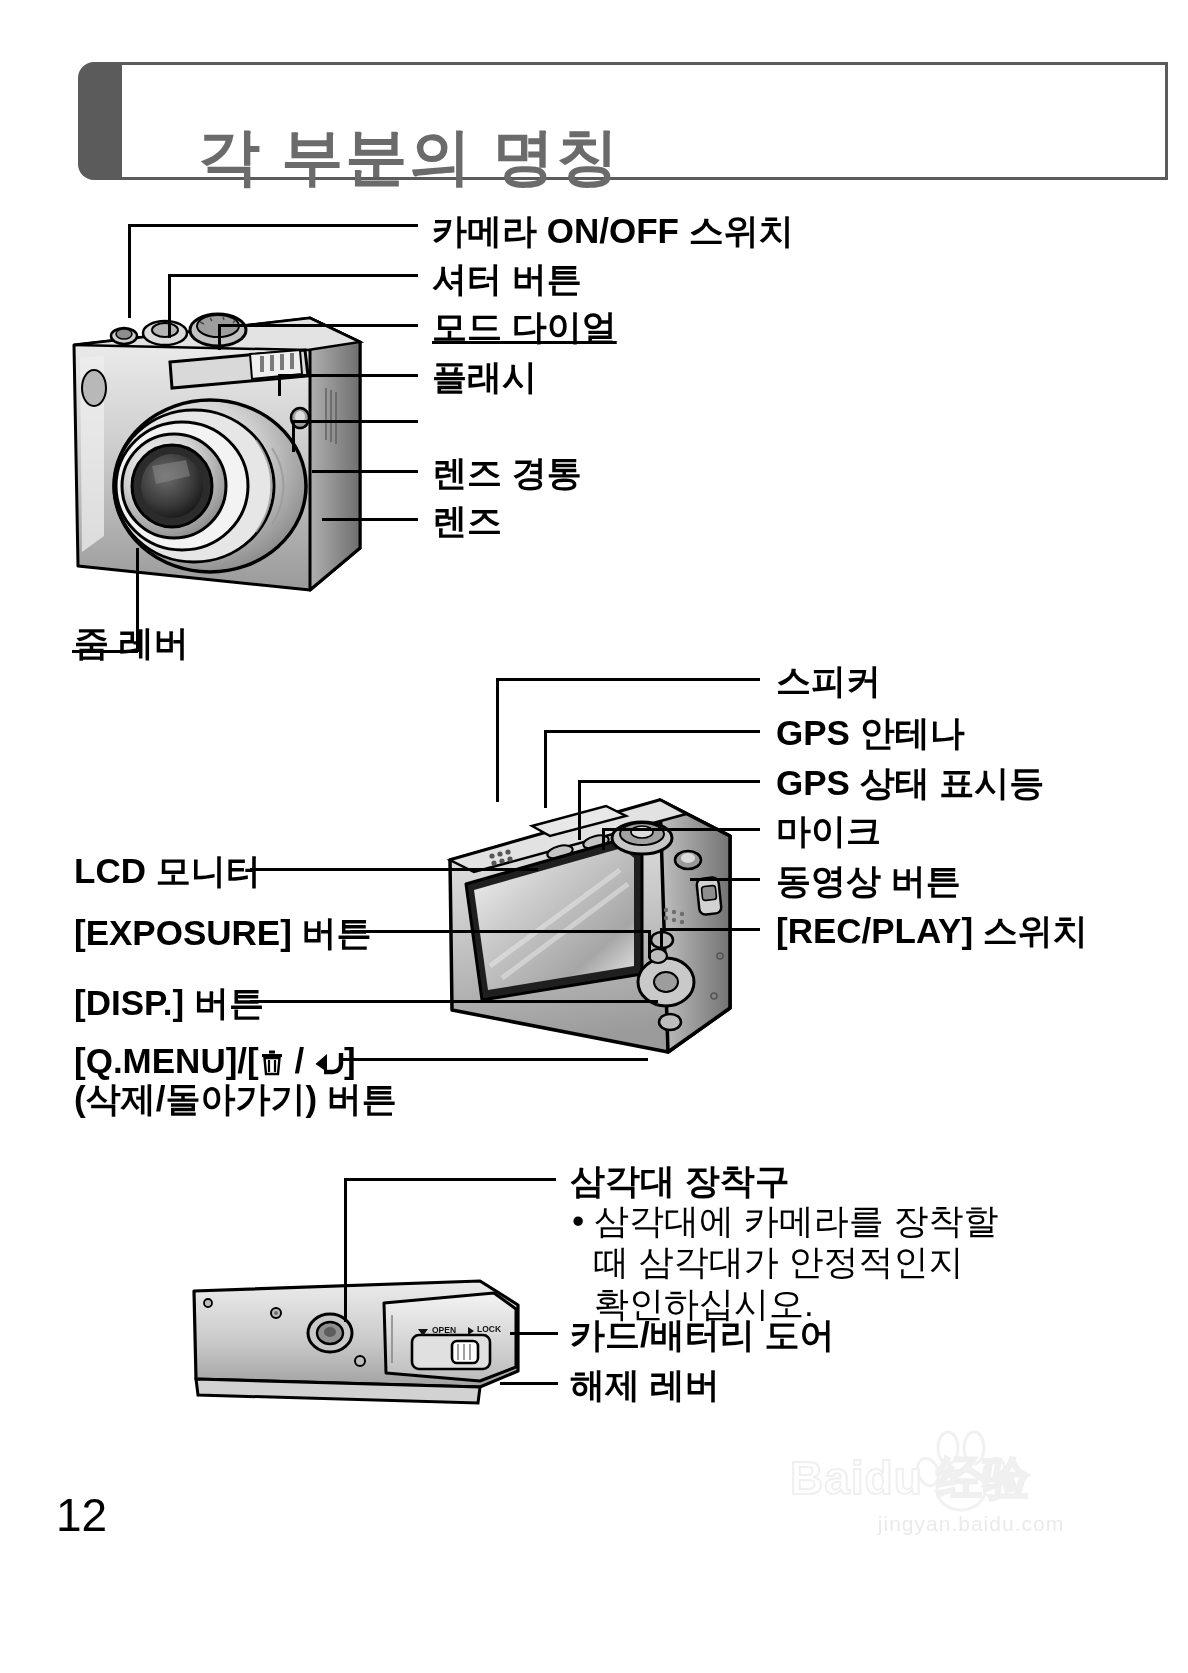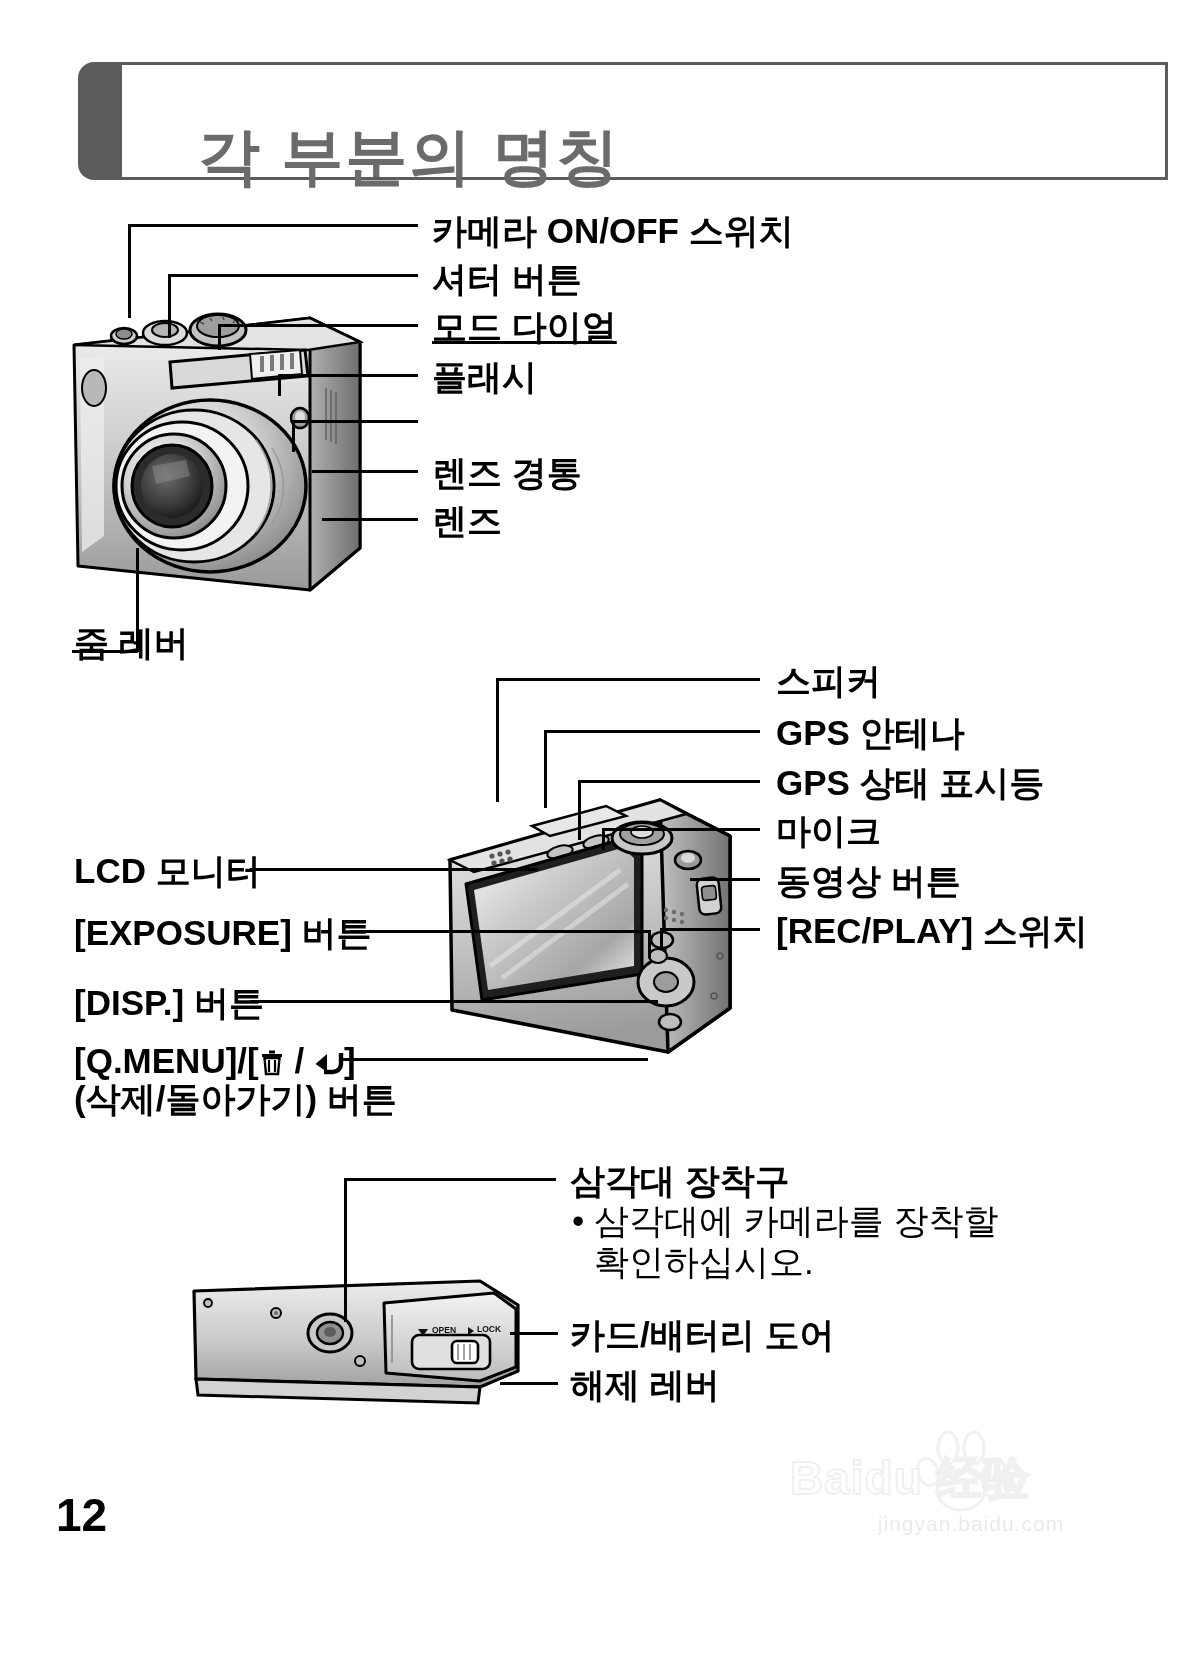--- a/index.html
+++ b/index.html
@@ -29,21 +29,21 @@
 
   
   .lbl{position:absolute;font-size:35px;font-weight:bold;white-space:nowrap;line-height:1.18;}
   .lbl.reg{font-weight:normal;}
 
   
   .hline{position:absolute;background:#000;height:3px;}
   .vline{position:absolute;background:#000;width:3px;}
 
   
-  .pageno{position:absolute;left:56px;top:1488px;font-size:46px;font-weight:bold;}
+  .pageno{position:absolute;left:56px;top:1488px;font-size:46px;font-weight:normal;}
 
   
   .watermark{position:absolute;left:790px;top:1430px;width:340px;height:120px;opacity:.38;}
   .wm-text{
     position:absolute;left:0;top:18px;width:340px;
     font-size:46px;font-weight:bold;color:#ffffff;
     -webkit-text-stroke:2px #d8d8d8;
     letter-spacing:1px;white-space:nowrap;
   }
   .wm-sub{
@@ -369,20 +369,21 @@
   <div class="vline" style="left:344px;top:1180px;height:142px;"></div>
   <div class="hline" style="left:344px;top:1178px;width:212px;"></div>
   <div class="hline" style="left:510px;top:1332px;width:48px;"></div>
   <div class="hline" style="left:500px;top:1382px;width:58px;"></div>
 
   <div class="lbl" style="left:570px;top:1160px;">삼각대 장착구</div>
   <div class="lbl reg" style="left:572px;top:1200px;">
     <span>•</span>
     <span style="display:inline-block;vertical-align:top;">
       <span style="display:block;">삼각대에 카메라를 장착할</span>
+      <span style="display:block;">때 삼각대가 안정적인지</span>
       <span style="display:block;">확인하십시오.</span>
     </span>
   </div>
   <div class="lbl" style="left:570px;top:1314px;">카드/배터리 도어</div>
   <div class="lbl" style="left:570px;top:1364px;">해제 레버</div>
 
   <div class="pageno">12</div>
 
   <div class="watermark">
     <div class="wm-paw">

